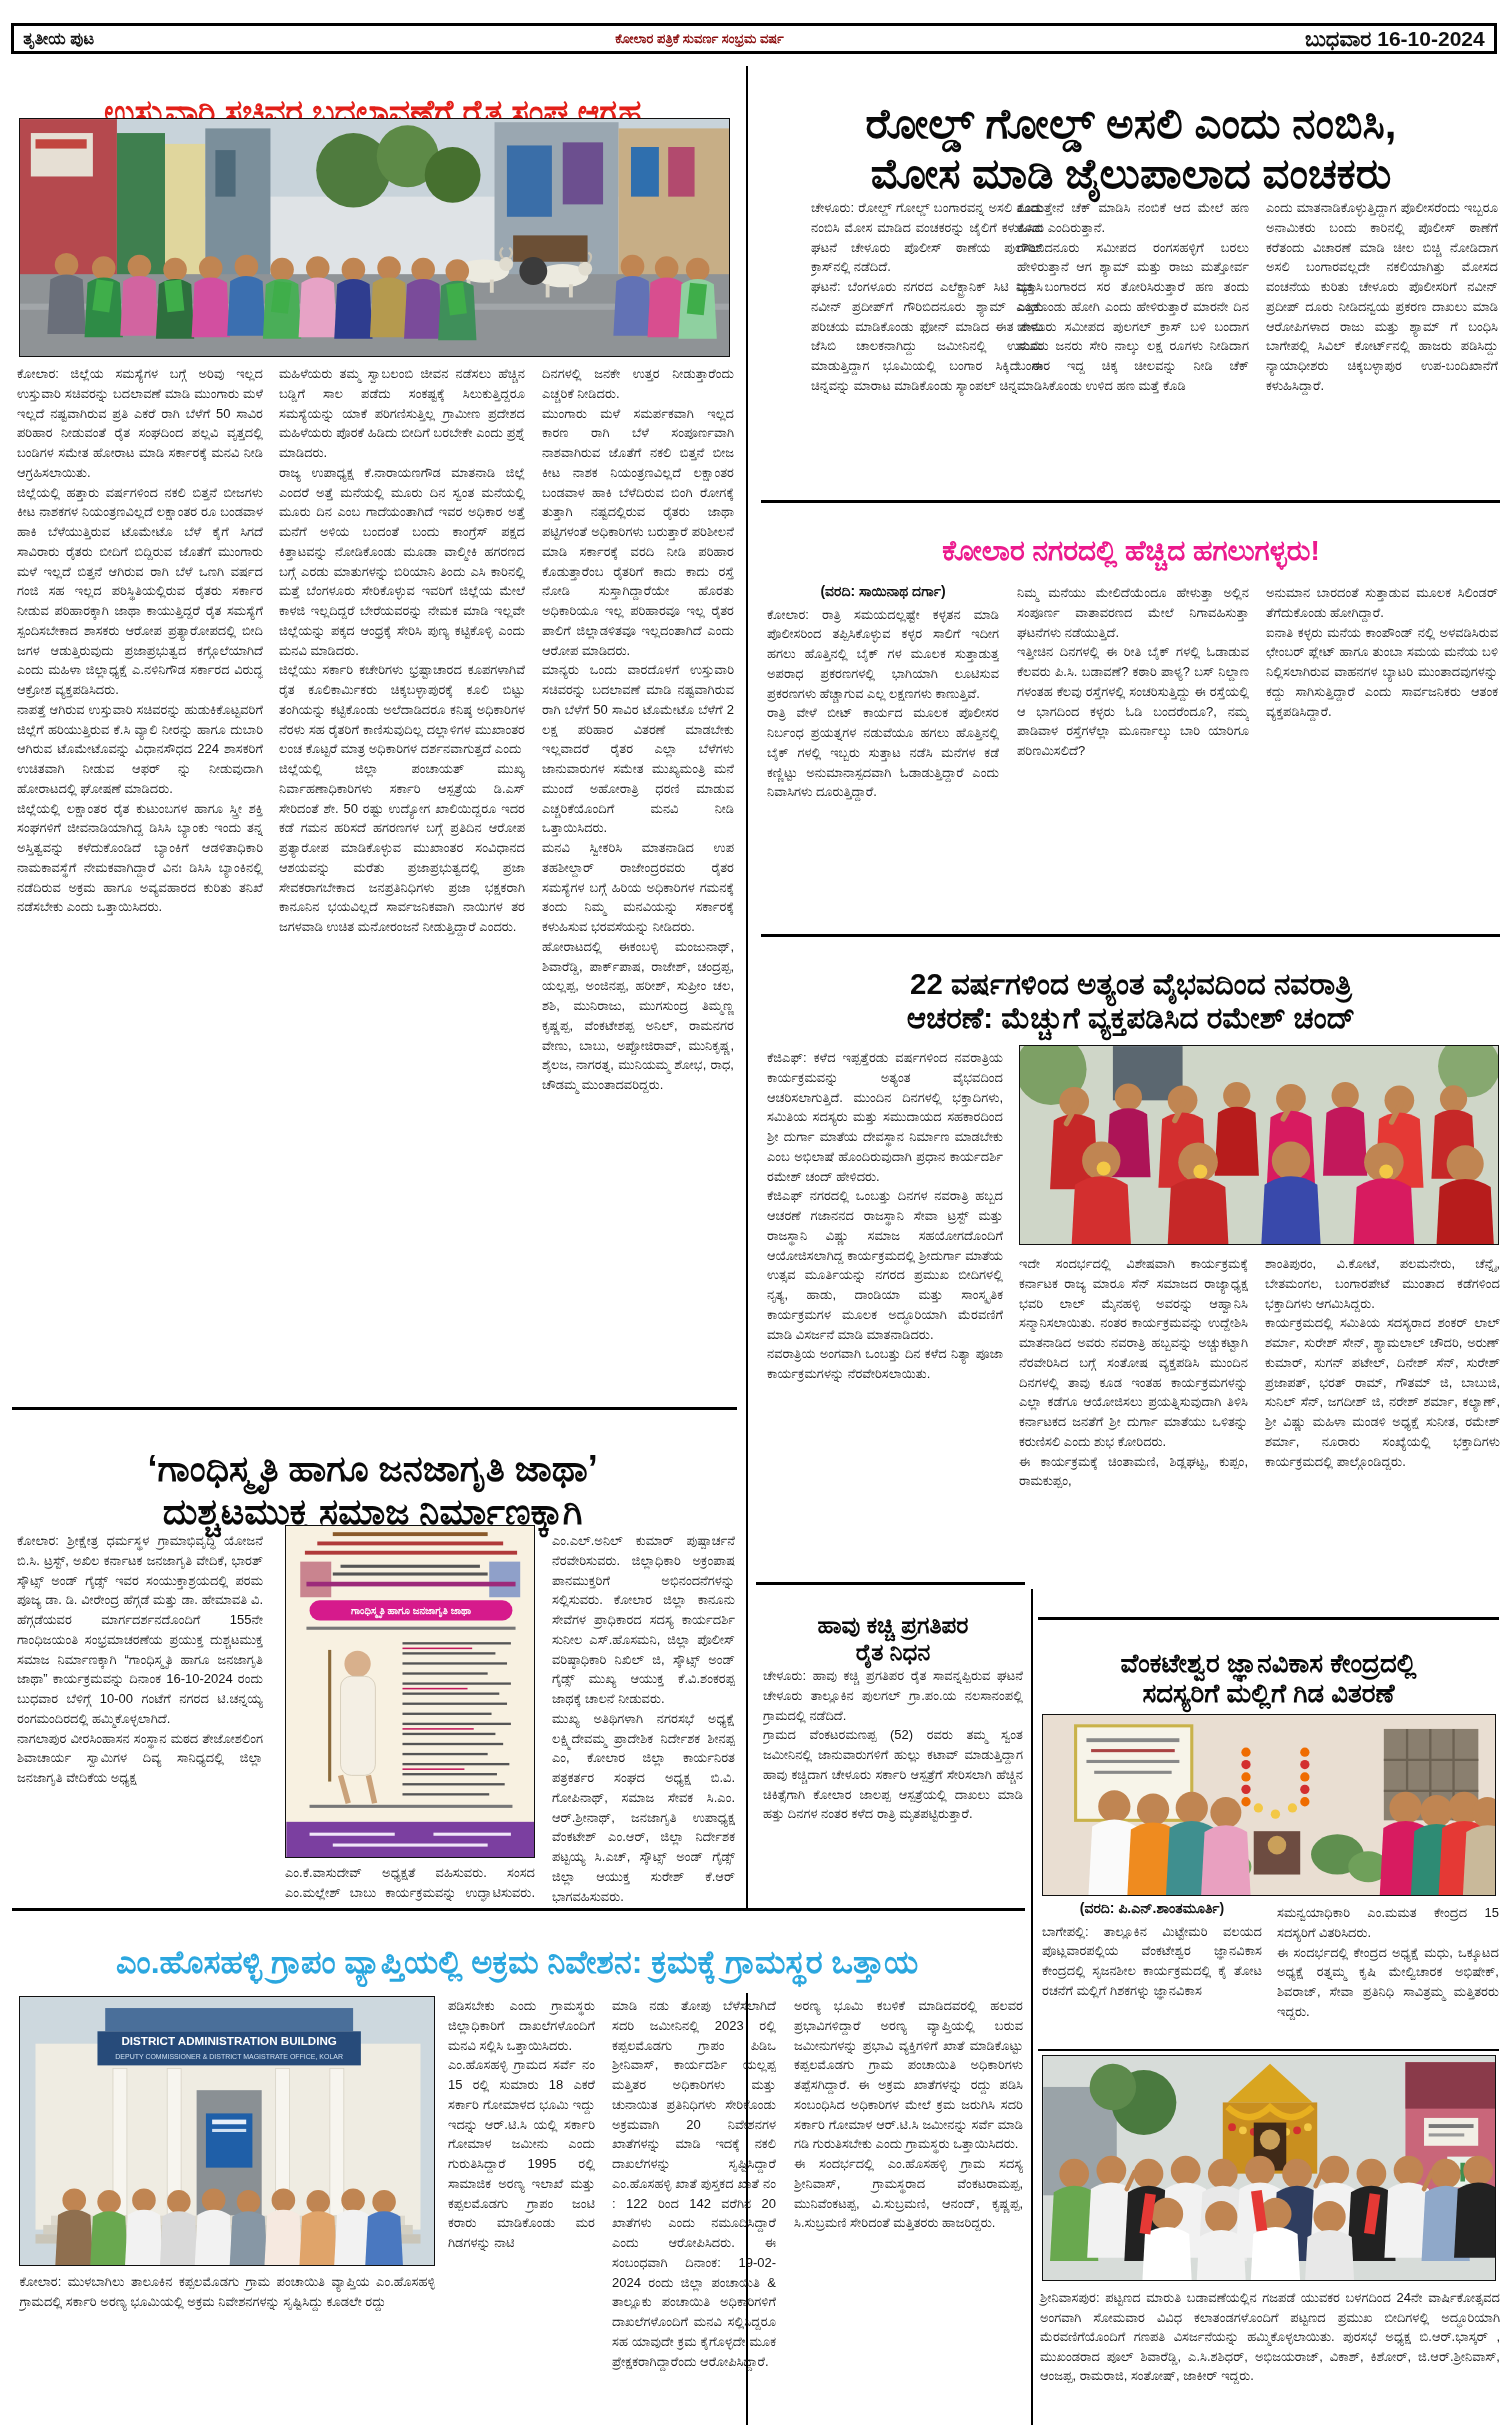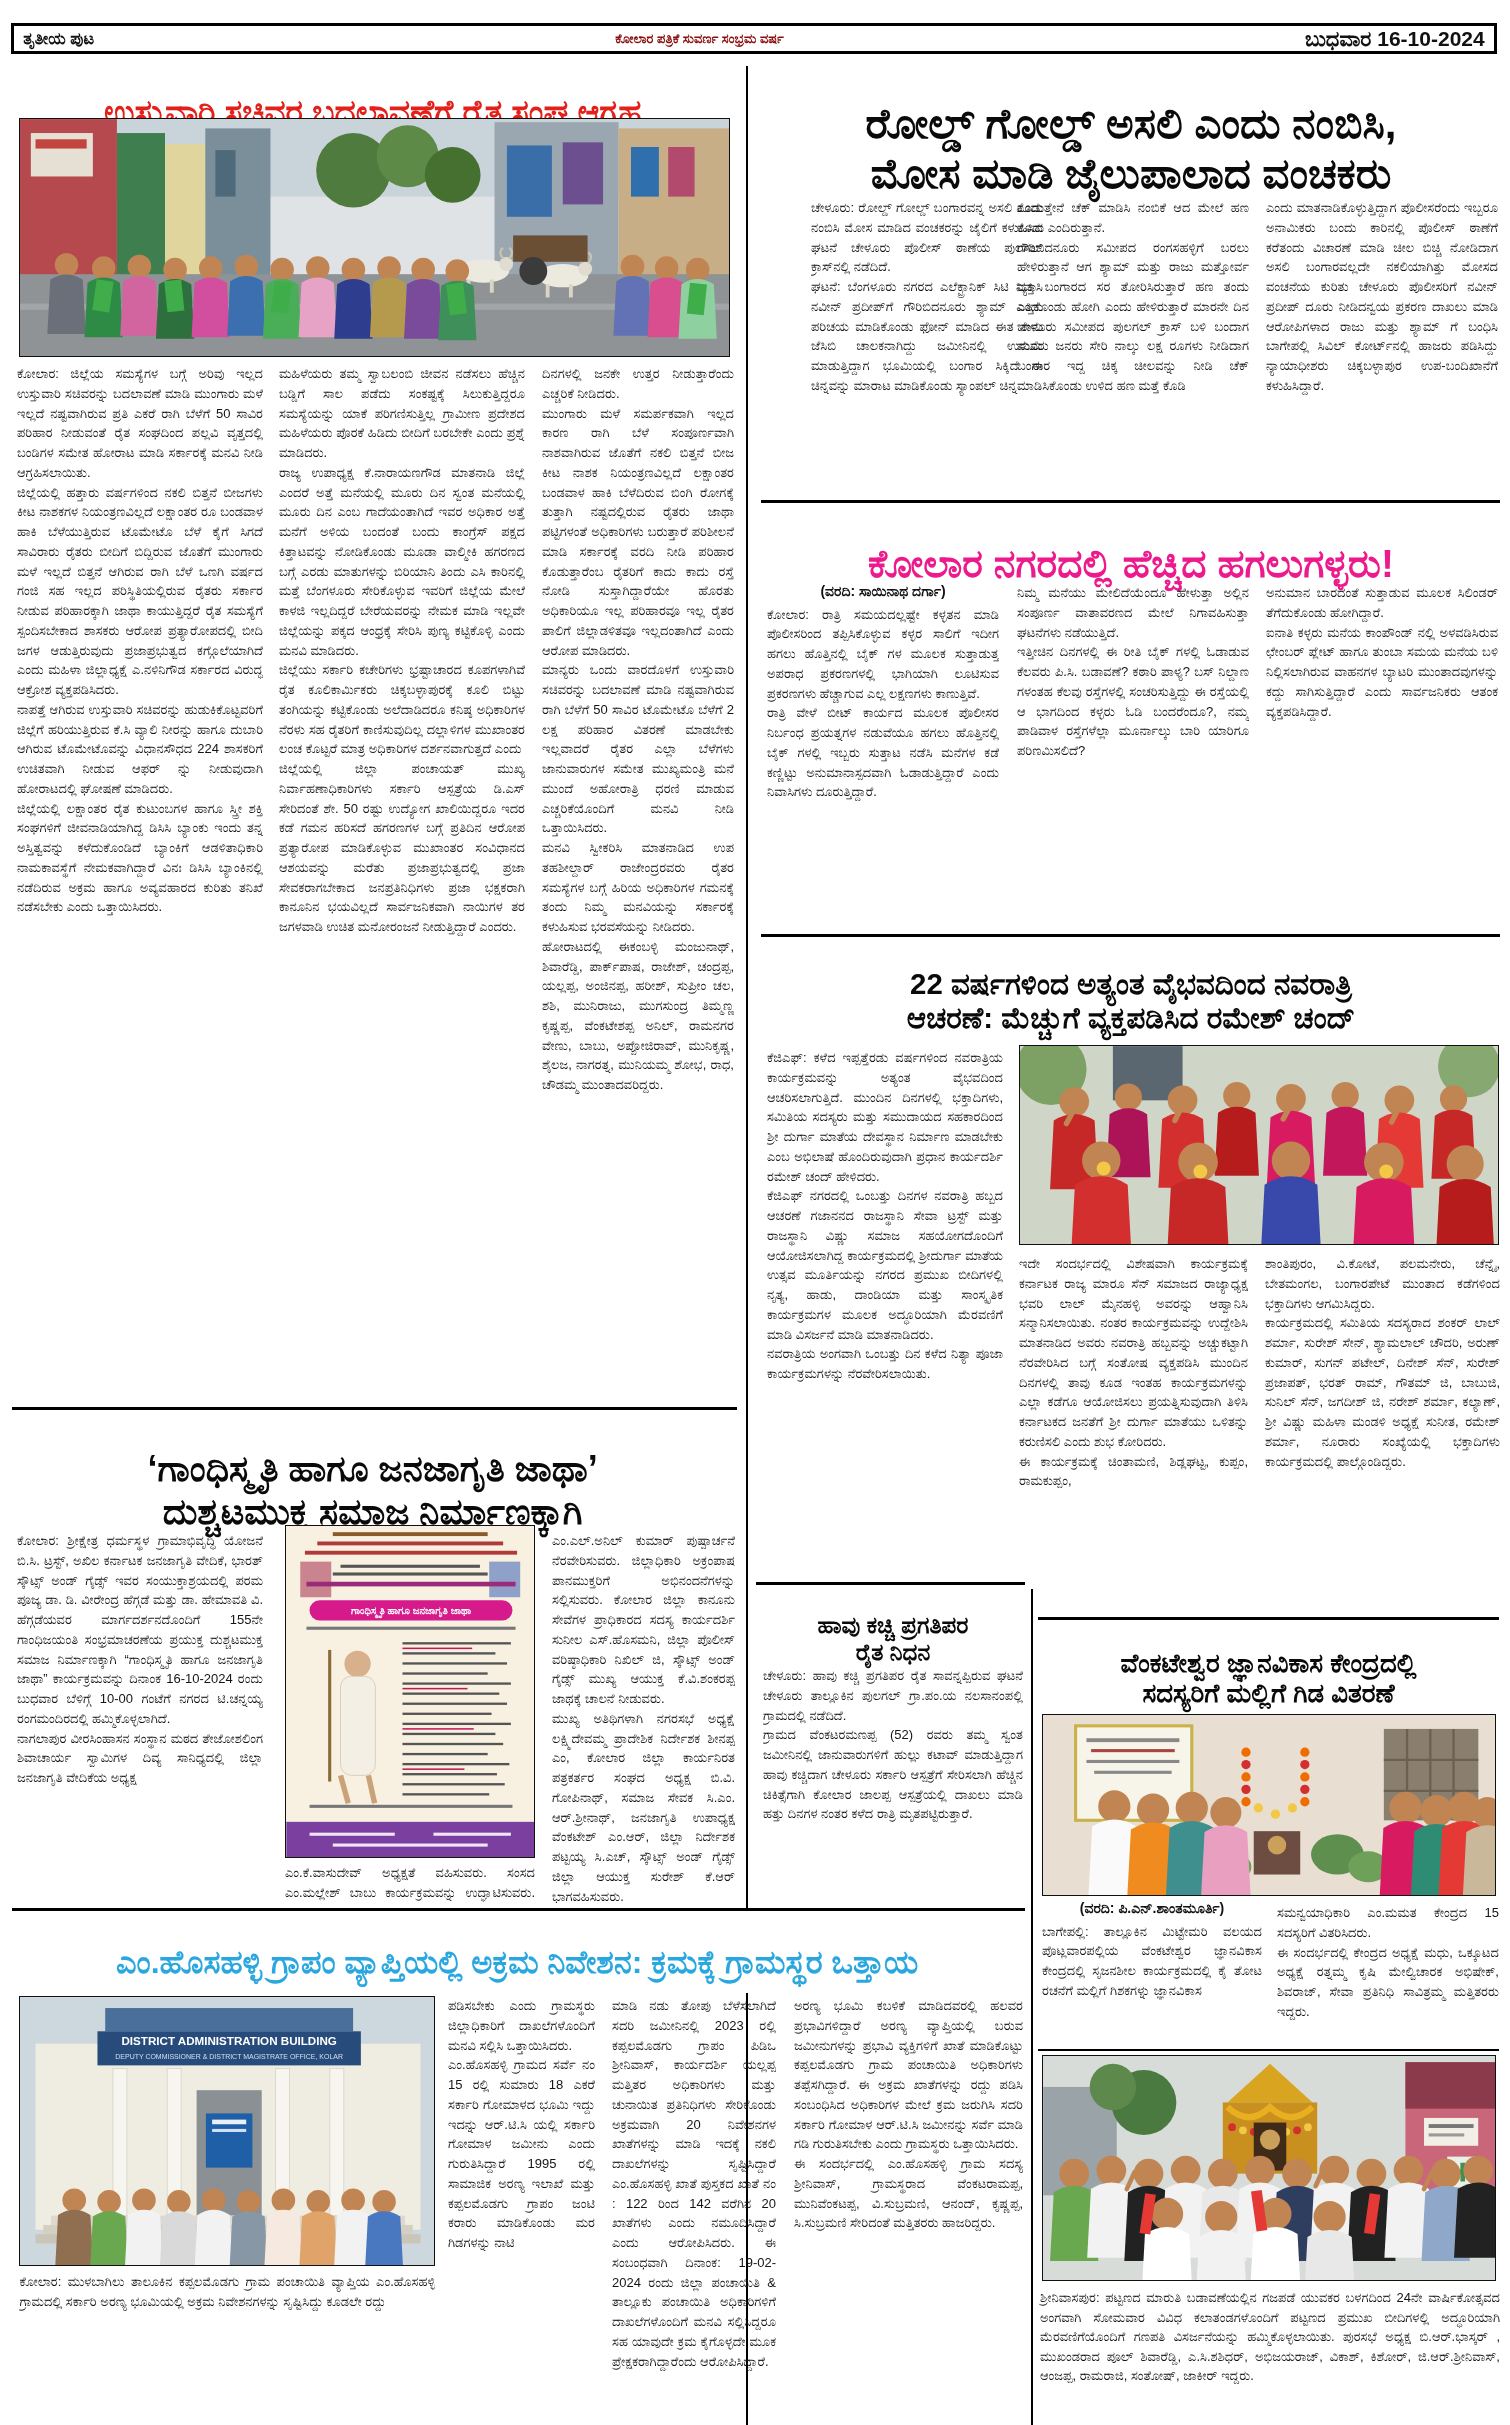--- a/index.html
+++ b/index.html
@@ -143,21 +143,21 @@
       <div>ಮೋಸ ಮಾಡಿ ಜೈಲುಪಾಲಾದ ವಂಚಕರು</div>
     </h1>
     <div class="abs bodytxt" style="left:767px;top:198px;width:232px;height:298px;margin-left:44px;">ಚೇಳೂರು: ರೋಲ್ಡ್ ಗೋಲ್ಡ್ ಬಂಗಾರವನ್ನ ಅಸಲಿ ಎಂದು ನಂಬಿಸಿ ಮೋಸ ಮಾಡಿದ ವಂಚಕರನ್ನು ಜೈಲಿಗೆ ಕಳುಹಿಸಿದ ಘಟನೆ ಚೇಳೂರು ಪೊಲೀಸ್ ಠಾಣೆಯ ಪುಲಗಲ್ ಕ್ರಾಸ್‌ನಲ್ಲಿ ನಡೆದಿದೆ.
 ಘಟನೆ: ಬೆಂಗಳೂರು ನಗರದ ಎಲೆಕ್ಟ್ರಾನಿಕ್ ಸಿಟಿ ನಿವಾಸಿ ನವೀನ್ ಪ್ರದೀಪ್‌ಗೆ ಗೌರಿಬಿದನೂರು ಶ್ಯಾಮ್ ಎಂದು ಪರಿಚಯ ಮಾಡಿಕೊಂಡು ಫೋನ್ ಮಾಡಿದ ಈತ ನಾನು ಜೆಸಿಬಿ ಚಾಲಕನಾಗಿದ್ದು ಜಮೀನಿನಲ್ಲಿ ಉಳುಮೆ ಮಾಡುತ್ತಿದ್ದಾಗ ಭೂಮಿಯಲ್ಲಿ ಬಂಗಾರ ಸಿಕ್ಕಿದೆ ಈ ಚಿನ್ನವನ್ನು ಮಾರಾಟ ಮಾಡಿಕೊಂಡು ಸ್ಯಾಂಪಲ್ ಚಿನ್ನ</div>
     <div class="abs bodytxt" style="left:1017px;top:198px;width:232px;height:298px;">ಕೊಡುತ್ತೇನೆ ಚೆಕ್ ಮಾಡಿಸಿ ನಂಬಿಕೆ ಆದ ಮೇಲೆ ಹಣ ಕೊಡು ಎಂದಿರುತ್ತಾನೆ.
 ಗೌರಿಬಿದನೂರು ಸಮೀಪದ ರಂಗಸಹಳ್ಳಿಗೆ ಬರಲು ಹೇಳಿರುತ್ತಾನೆ ಆಗ ಶ್ಯಾಮ್ ಮತ್ತು ರಾಜು ಮತ್ತೋರ್ವ ವ್ಯಕ್ತಿ ಬಂಗಾರದ ಸರ ತೋರಿಸಿರುತ್ತಾರೆ ಹಣ ತಂದು ಎತ್ತಿಕೊಂಡು ಹೋಗಿ ಎಂದು ಹೇಳಿರುತ್ತಾರೆ ಮಾರನೇ ದಿನ ಚೇಳೂರು ಸಮೀಪದ ಪುಲಗಲ್ ಕ್ರಾಸ್ ಬಳಿ ಬಂದಾಗ ಮೂರು ಜನರು ಸೇರಿ ನಾಲ್ಕು ಲಕ್ಷ ರೂಗಳು ನೀಡಿದಾಗ ಬಂಗಾರ ಇದ್ದ ಚಿಕ್ಕ ಚೀಲವನ್ನು ನೀಡಿ ಚೆಕ್ ಮಾಡಿಸಿಕೊಂಡು ಉಳಿದ ಹಣ ಮತ್ತೆ ಕೊಡಿ</div>
     <div class="abs bodytxt" style="left:1266px;top:198px;width:232px;height:298px;">ಎಂದು ಮಾತನಾಡಿಕೊಳ್ಳುತ್ತಿದ್ದಾಗ ಪೊಲೀಸರೆಂದು ಇಬ್ಬರೂ ಅನಾಮಿಕರು ಬಂದು ಕಾರಿನಲ್ಲಿ ಪೊಲೀಸ್ ಠಾಣೆಗೆ ಕರೆತಂದು ವಿಚಾರಣೆ ಮಾಡಿ ಚೀಲ ಬಿಚ್ಚಿ ನೋಡಿದಾಗ ಅಸಲಿ ಬಂಗಾರವಲ್ಲದೇ ನಕಲಿಯಾಗಿತ್ತು ಮೋಸದ ವಂಚನೆಯ ಕುರಿತು ಚೇಳೂರು ಪೊಲೀಸರಿಗೆ ನವೀನ್ ಪ್ರದೀಪ್ ದೂರು ನೀಡಿದನ್ವಯ ಪ್ರಕರಣ ದಾಖಲು ಮಾಡಿ ಆರೋಪಿಗಳಾದ ರಾಜು ಮತ್ತು ಶ್ಯಾಮ್ ಗೆ ಬಂಧಿಸಿ ಬಾಗೇಪಲ್ಲಿ ಸಿವಿಲ್ ಕೋರ್ಟ್‌ನಲ್ಲಿ ಹಾಜರು ಪಡಿಸಿದ್ದು ನ್ಯಾಯಾಧೀಶರು ಚಿಕ್ಕಬಳ್ಳಾಪುರ ಉಪ-ಬಂದಿಖಾನೆಗೆ ಕಳುಹಿಸಿದ್ದಾರೆ.</div>
   </section>
 
   <section>
-    <h1 class="abs hl hl-pink" style="left:763px;top:515px;width:736px;font-size:39px;">ಕೋಲಾರ ನಗರದಲ್ಲಿ ಹೆಚ್ಚಿದ ಹಗಲುಗಳ್ಳರು!</h1>
+    <h1 class="abs hl hl-pink" style="left:763px;top:515px;width:736px;font-size:28px;">ಕೋಲಾರ ನಗರದಲ್ಲಿ ಹೆಚ್ಚಿದ ಹಗಲುಗಳ್ಳರು!</h1>
     <div class="abs" style="left:767px;top:583px;width:232px;">
       <div class="byline">(ವರದಿ: ಸಾಯಿನಾಥ ದರ್ಗಾ)</div>
       <div class="bodytxt" style="height:310px;">ಕೋಲಾರ: ರಾತ್ರಿ ಸಮಯದಲ್ಲಷ್ಟೇ ಕಳ್ಳತನ ಮಾಡಿ ಪೊಲೀಸರಿಂದ ತಪ್ಪಿಸಿಕೊಳ್ಳುವ ಕಳ್ಳರ ಸಾಲಿಗೆ ಇದೀಗ ಹಗಲು ಹೊತ್ತಿನಲ್ಲಿ ಬೈಕ್ ಗಳ ಮೂಲಕ ಸುತ್ತಾಡುತ್ತ ಅಪರಾಧ ಪ್ರಕರಣಗಳಲ್ಲಿ ಭಾಗಿಯಾಗಿ ಲೂಟಿಸುವ ಪ್ರಕರಣಗಳು ಹೆಚ್ಚಾಗುವ ಎಲ್ಲ ಲಕ್ಷಣಗಳು ಕಾಣುತ್ತಿವೆ.
 ರಾತ್ರಿ ವೇಳೆ ಬೀಟ್ ಕಾರ್ಯದ ಮೂಲಕ ಪೊಲೀಸರ ನಿರ್ಬಂಧ ಪ್ರಯತ್ನಗಳ ನಡುವೆಯೂ ಹಗಲು ಹೊತ್ತಿನಲ್ಲಿ ಬೈಕ್ ಗಳಲ್ಲಿ ಇಬ್ಬರು ಸುತ್ತಾಟ ನಡೆಸಿ ಮನೆಗಳ ಕಡೆ ಕಣ್ಣಿಟ್ಟು ಅನುಮಾನಾಸ್ಪದವಾಗಿ ಓಡಾಡುತ್ತಿದ್ದಾರೆ ಎಂದು ನಿವಾಸಿಗಳು ದೂರುತ್ತಿದ್ದಾರೆ.</div>
     </div>
     <div class="abs bodytxt" style="left:1017px;top:583px;width:232px;height:341px;">ನಿಮ್ಮ ಮನೆಯು ಮೇಲಿದೆಯೆಂದೂ ಹೇಳುತ್ತಾ ಅಲ್ಲಿನ ಸಂಪೂರ್ಣ ವಾತಾವರಣದ ಮೇಲೆ ನಿಗಾವಹಿಸುತ್ತಾ ಘಟನೆಗಳು ನಡೆಯುತ್ತಿದೆ.
 ಇತ್ತೀಚಿನ ದಿನಗಳಲ್ಲಿ ಈ ರೀತಿ ಬೈಕ್ ಗಳಲ್ಲಿ ಓಡಾಡುವ ಕೆಲವರು ಪಿ.ಸಿ. ಬಡಾವಣೆ? ಕಠಾರಿ ಪಾಳ್ಯ? ಬಸ್ ನಿಲ್ದಾಣ ಗಳಂತಹ ಕೆಲವು ರಸ್ತೆಗಳಲ್ಲಿ ಸಂಚರಿಸುತ್ತಿದ್ದು ಈ ರಸ್ತೆಯಲ್ಲಿ ಆ ಭಾಗದಿಂದ ಕಳ್ಳರು ಓಡಿ ಬಂದರೆಂದೂ?, ನಮ್ಮ ಪಾಡಿವಾಳ ರಸ್ತೆಗಳೆಲ್ಲಾ ಮೂರ್ನಾಲ್ಕು ಬಾರಿ ಯಾರಿಗೂ ಪರಿಣಮಿಸಲಿದೆ?</div>
     <div class="abs bodytxt" style="left:1266px;top:583px;width:232px;height:341px;">ಅನುಮಾನ ಬಾರದಂತೆ ಸುತ್ತಾಡುವ ಮೂಲಕ ಸಿಲಿಂಡರ್ ತೆಗೆದುಕೊಂಡು ಹೋಗಿದ್ದಾರೆ.
 ಐನಾತಿ ಕಳ್ಳರು ಮನೆಯ ಕಾಂಪೌಂಡ್ ನಲ್ಲಿ ಅಳವಡಿಸಿರುವ ಛೇಂಬರ್ ಪ್ಲೇಟ್ ಹಾಗೂ ತುಂಬಾ ಸಮಯ ಮನೆಯ ಬಳಿ ನಿಲ್ಲಿಸಲಾಗಿರುವ ವಾಹನಗಳ ಬ್ಯಾಟರಿ ಮುಂತಾದವುಗಳನ್ನು ಕದ್ದು ಸಾಗಿಸುತ್ತಿದ್ದಾರೆ ಎಂದು ಸಾರ್ವಜನಿಕರು ಆತಂಕ ವ್ಯಕ್ತಪಡಿಸಿದ್ದಾರೆ.</div>
   </section>

